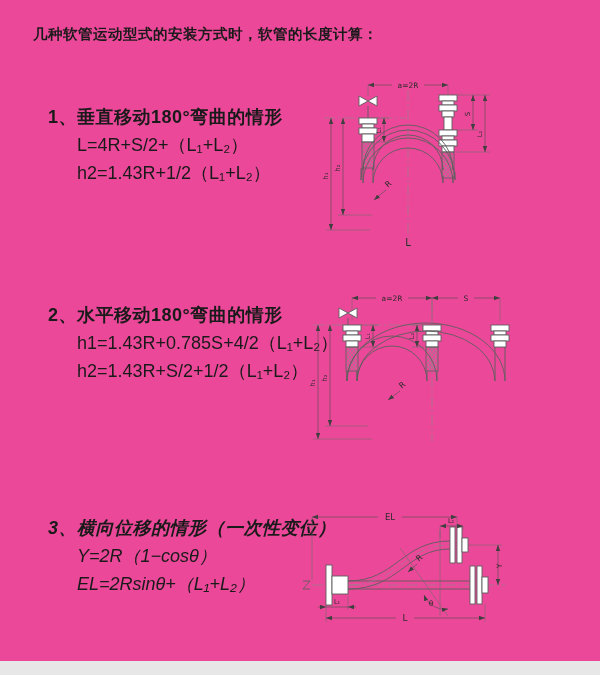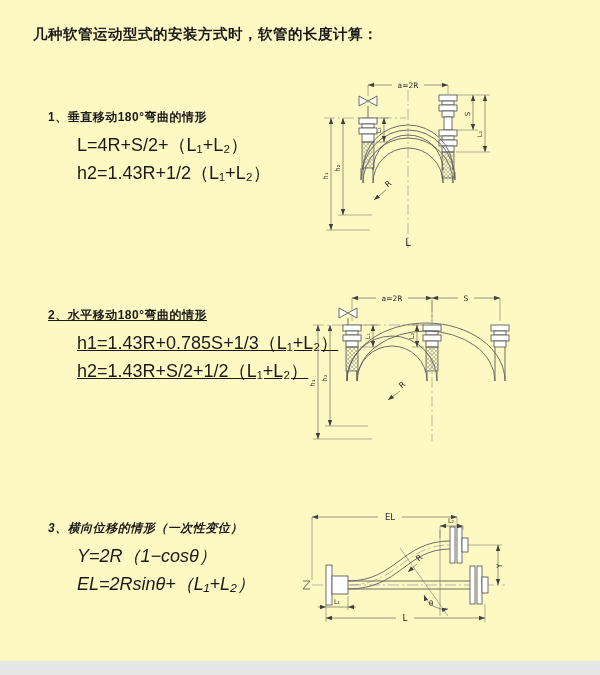--- a/index.html
+++ b/index.html
@@ -1,20 +1,20 @@
 <!DOCTYPE html>
 <html><head>
 <meta charset="utf-8">
 <style>
   html,body{margin:0;padding:0;background:#fff;}
-  #page{position:relative;width:600px;height:675px;background:#fef9c3;overflow:hidden;
+  #page{position:relative;width:600px;height:675px;background:#ec4899;overflow:hidden;
         font-family:"Liberation Sans","DejaVu Sans",sans-serif;color:#1a1a1a;}
   .title{position:absolute;left:33px;top:25px;font-size:14.5px;font-weight:700;letter-spacing:.5px;}
   .sec{position:absolute;}
-  .sec-h{font-size:12px;font-weight:700;letter-spacing:.5px;line-height:18px;margin:0 0 11px 0;}
+  .sec-h{font-size:18px;font-weight:700;letter-spacing:.5px;line-height:18px;margin:0 0 11px 0;}
   .frm{font-size:18px;font-weight:400;line-height:17px;margin:0 0 10.5px 0;padding-left:29px;
        font-family:"Liberation Sans","DejaVu Sans",sans-serif;}
   .diag{position:absolute;}
   svg{display:block;}
   .ln{stroke:#5d5d5d;stroke-width:.9;fill:none;}
   .fit{stroke:#5d5d5d;stroke-width:.9;fill:#ffffff;}
   .dim{stroke:#4e4e4e;stroke-width:.6;fill:none;}
   .ext{stroke:#6a6a6a;stroke-width:.55;fill:none;}
   .cl{stroke:#8a8a8a;stroke-width:.6;fill:none;stroke-dasharray:11,3,2,3;}
   .dl{fill:#2b2b2b;font-family:"DejaVu Sans",sans-serif;}
@@ -105,23 +105,23 @@
       <line class="dim" x1="33" y1="48" x2="33" y2="145" marker-start="url(#arw)" marker-end="url(#arw)"></line>
       <text class="dl" font-size="7" transform="rotate(-90 30 98)" x="30" y="98" text-anchor="middle">h₂</text>
 
       <text class="dl" font-size="8" transform="rotate(-40 80 116)" x="80" y="116" text-anchor="middle">R</text>
       <line class="dim" x1="76" y1="120" x2="64" y2="130" marker-end="url(#arw)"></line>
 
       <text class="dl" font-size="10" x="98" y="176" text-anchor="middle" fill="#111">L</text>
     </svg>
   </div>
 
-  <div class="sec" style="left:48px;top:306px;text-decoration:underline;">
+  <div class="sec" style="left:48px;top:306px;">
     <div class="sec-h">2、水平移动180°弯曲的情形</div>
-    <div class="frm">h1=1.43R+0.785S+1/3（L₁+L₂）</div>
+    <div class="frm">h1=1.43R+0.785S+4/2（L₁+L₂）</div>
     <div class="frm">h2=1.43R+S/2+1/2（L₁+L₂）</div>
   </div>
 
   <div class="diag" style="left:308px;top:283px;">
     <svg width="290" height="165" viewBox="0 0 290 165">
 
       <line class="cl" x1="124" y1="18" x2="124" y2="158"></line>
       <line class="cl" x1="5" y1="42" x2="118" y2="42"></line>
 
       <line class="ext" x1="44" y1="15" x2="44" y2="38"></line>

